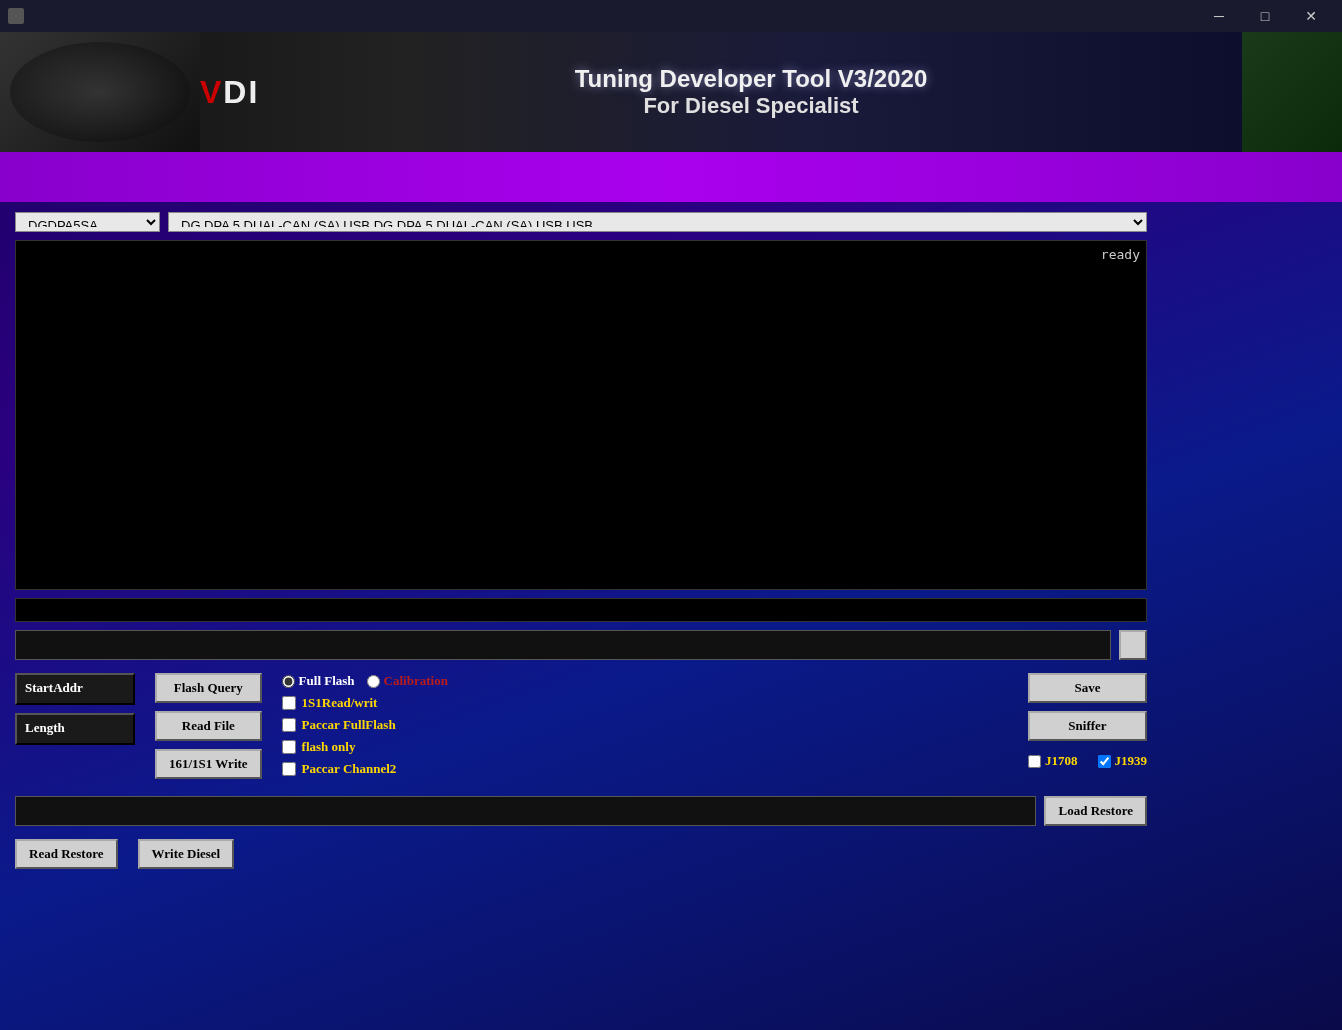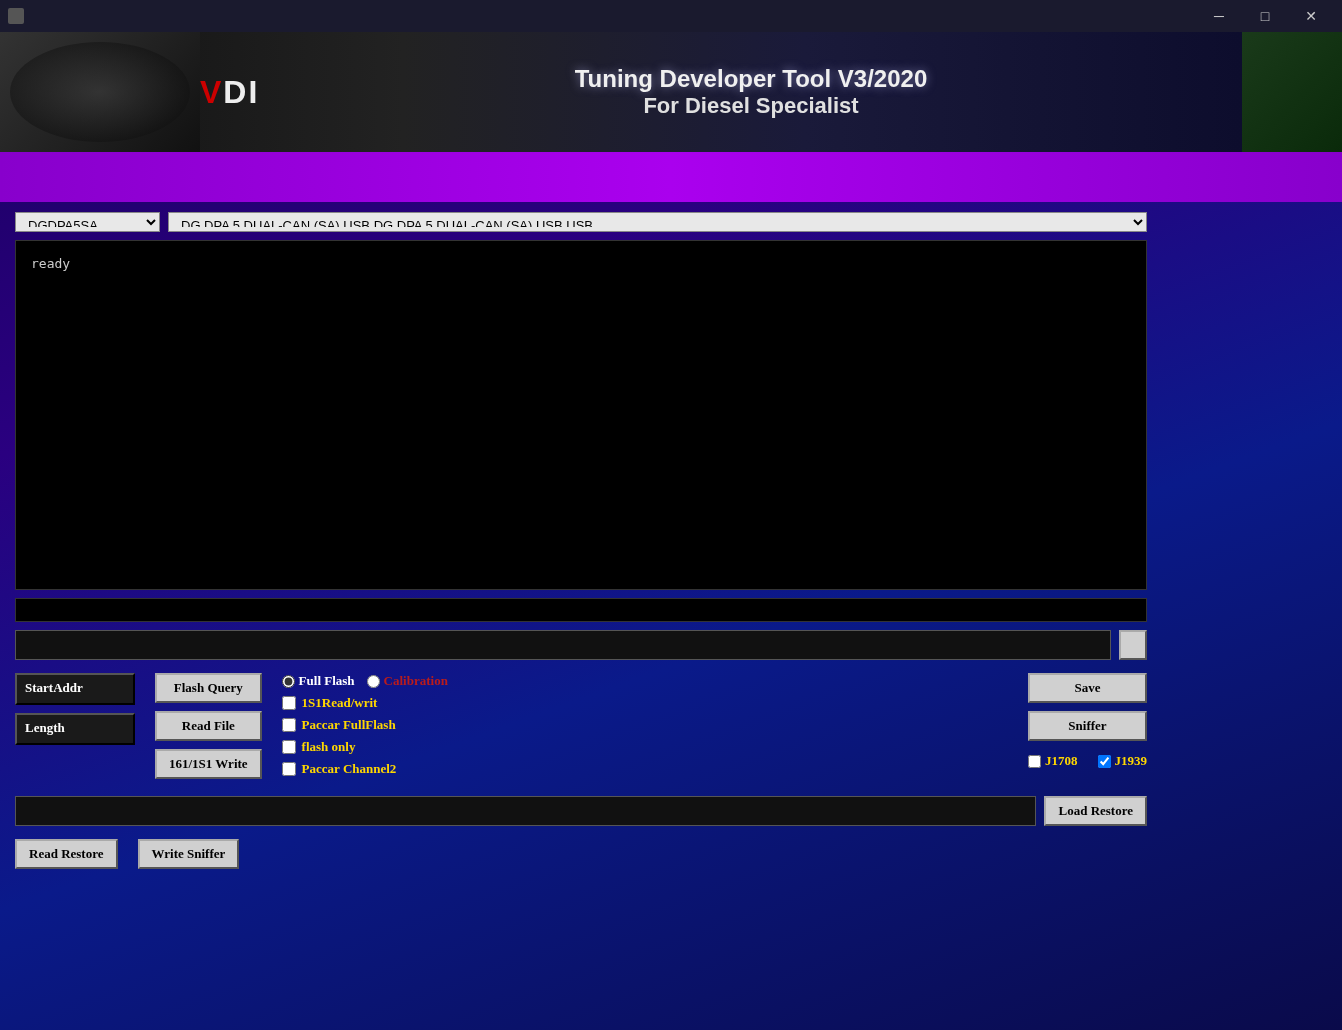--- a/index.html
+++ b/index.html
@@ -162,22 +162,23 @@
     }
 
     
     .console-area {
       background: #000;
       border: 1px solid #333;
       height: 350px;
       color: #ccc;
       font-family: monospace;
       font-size: 13px;
-      padding: 15px;
+      padding: 6px;
       overflow: hidden;
+      text-align: right;
     }
 
     
     .progress-bar-container {
       background: #000;
       border: 1px solid #333;
       height: 24px;
       width: 100%;
     }
 
@@ -474,19 +475,19 @@
 
       </div>
 
       <div class="restore-row">
         <input class="restore-input" type="text" style="">
         <button class="btn-dark">Load Restore</button>
       </div>
 
       <div class="bottom-row">
         <button class="btn-dark">Read Restore</button>
-        <button class="btn-dark">Write Sniffer</button>
+        <button class="btn-dark">Write Diesel</button>
       </div>
 
     </div>
   </div>
 
 </div>
 
 </body></html>

